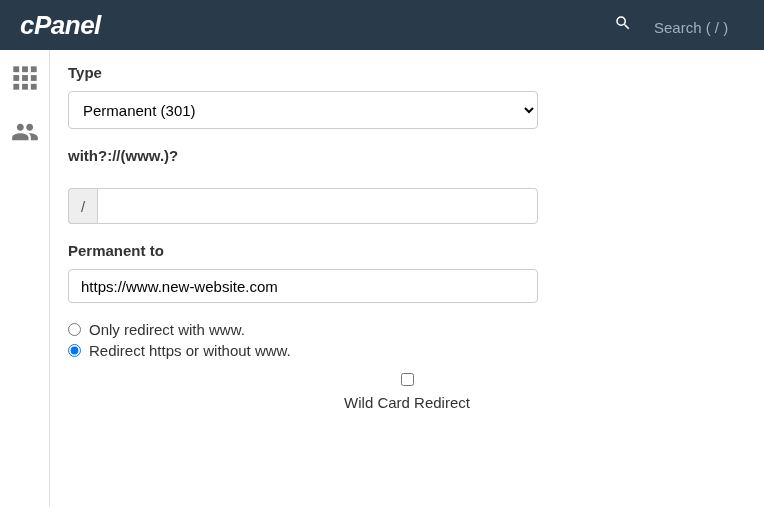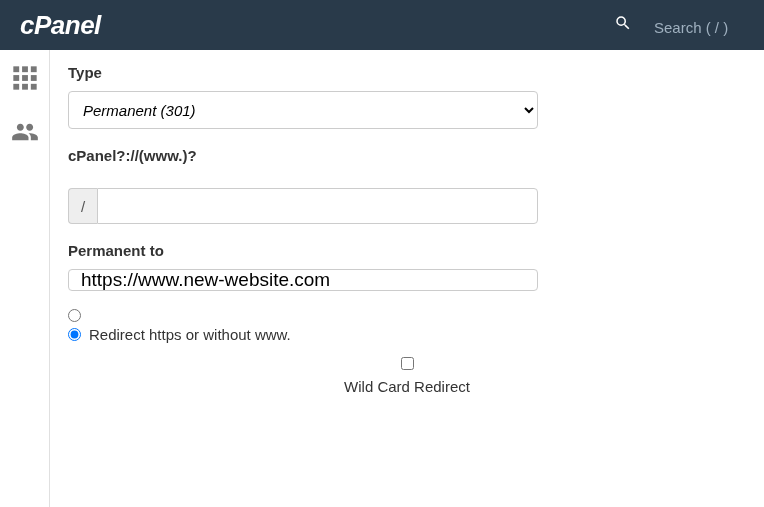--- a/index.html
+++ b/index.html
@@ -14,22 +14,22 @@
 .search-field::placeholder { color: #9fb0bf; }
 
 .main { display: flex; height: calc(507px - 50px); }
 .sidebar { width: 50px; border-right: 1px solid #e0e0e0; padding-top: 14px; display: flex; flex-direction: column; align-items: center; gap: 22px; }
 .sidebar-icon svg { width: 28px; height: 28px; fill: #777; }
 .sidebar-icon { cursor: pointer; }
 
 .content { flex: 1; padding: 14px 18px 0 18px; overflow-y: auto; }
 .form-group { margin-bottom: 18px; }
 .label { font-weight: 700; font-size: 15px; color: #333; margin-bottom: 10px; display: block; }
-select.form-control { width: 470px; height: 38px; border: 1px solid #ccc; border-radius: 4px; padding: 0 10px; font-size: 15px; background: #fff; font-style: italic; }
-input.form-control { width: 470px; height: 22px; border: 1px solid #ccc; border-radius: 4px; padding: 0 12px; font-size: 19px; }
+select.form-control { width: 470px; height: 38px; border: 1px solid #ccc; border-radius: 4px; padding: 0 10px; font-size: 15px; background: #fff; }
+input.form-control { width: 470px; height: 34px; border: 1px solid #ccc; border-radius: 4px; padding: 0 12px; font-size: 15px; }
 
 .path-group { display: flex; width: 470px; margin-top: 24px; }
 .path-prefix { background: #eee; border: 1px solid #ccc; border-right: none; border-radius: 4px 0 0 4px; height: 36px; display: flex; align-items: center; justify-content: center; padding: 0 12px; font-size: 15px; color: #555; }
 .path-input { flex: 1; border: 1px solid #ccc; border-radius: 0 4px 4px 0; height: 36px; padding: 0 10px; font-size: 15px; }
 
 .radio-row, .check-row { display: flex; align-items: center; gap: 8px; margin-bottom: 4px; font-size: 15px; color: #333; }
 .radio-row input, .check-row input { margin: 0; }
 .check-row { margin-top: 14px; flex-direction: column; }
 </style>
 </head>
@@ -74,36 +74,37 @@
   <div class="content">
 
     <div class="form-group">
       <span class="label">Type</span>
       <select class="form-control">
         <option>Permanent (301)</option>
       </select>
     </div>
 
     <div class="form-group">
-      <span class="label">cPanel?://(www.)?</span>
+      <span class="label">with?://(www.)?</span>
 
       <div class="path-group">
         <span class="path-prefix">/</span>
         <input class="path-input" value="" style="">
       </div>
     </div>
 
     <div class="form-group">
       <span class="label">Permanent to</span>
       <input class="form-control" value="https://www.new-website.com" style="">
     </div>
 
     <div class="form-group">
       <label class="radio-row">
         <input type="radio" name="www" style="">
+        <span>Only redirect with www.</span>
       </label>
       <label class="radio-row">
         <input type="radio" name="www" checked="" style="">
         <span>Redirect https or without www.</span>
       </label>
 
       <label class="check-row">
         <input type="checkbox" style="">
         <span>Wild Card Redirect</span>
       </label>

